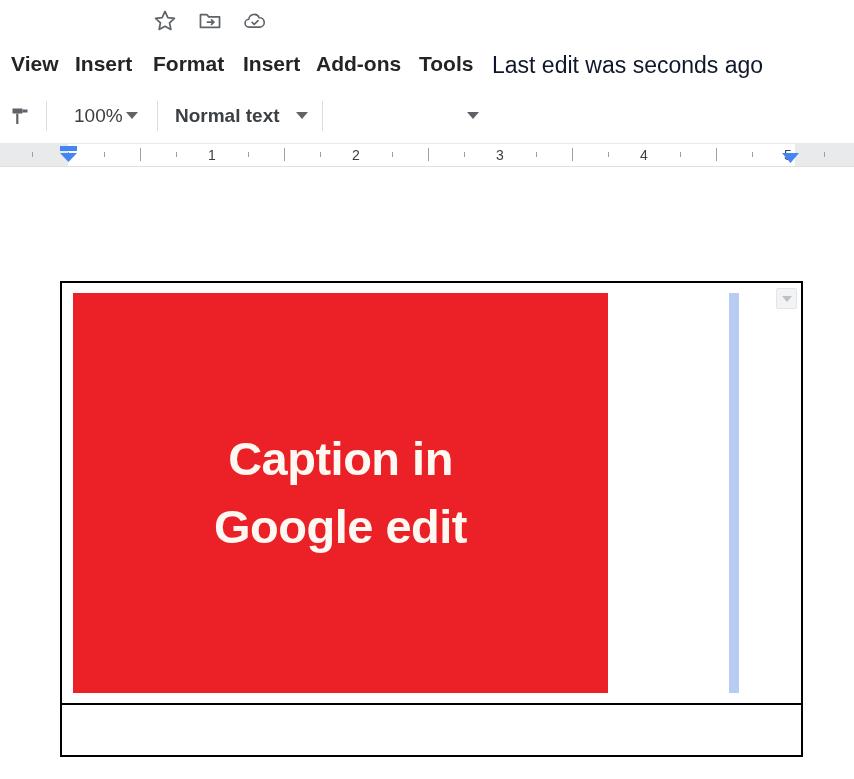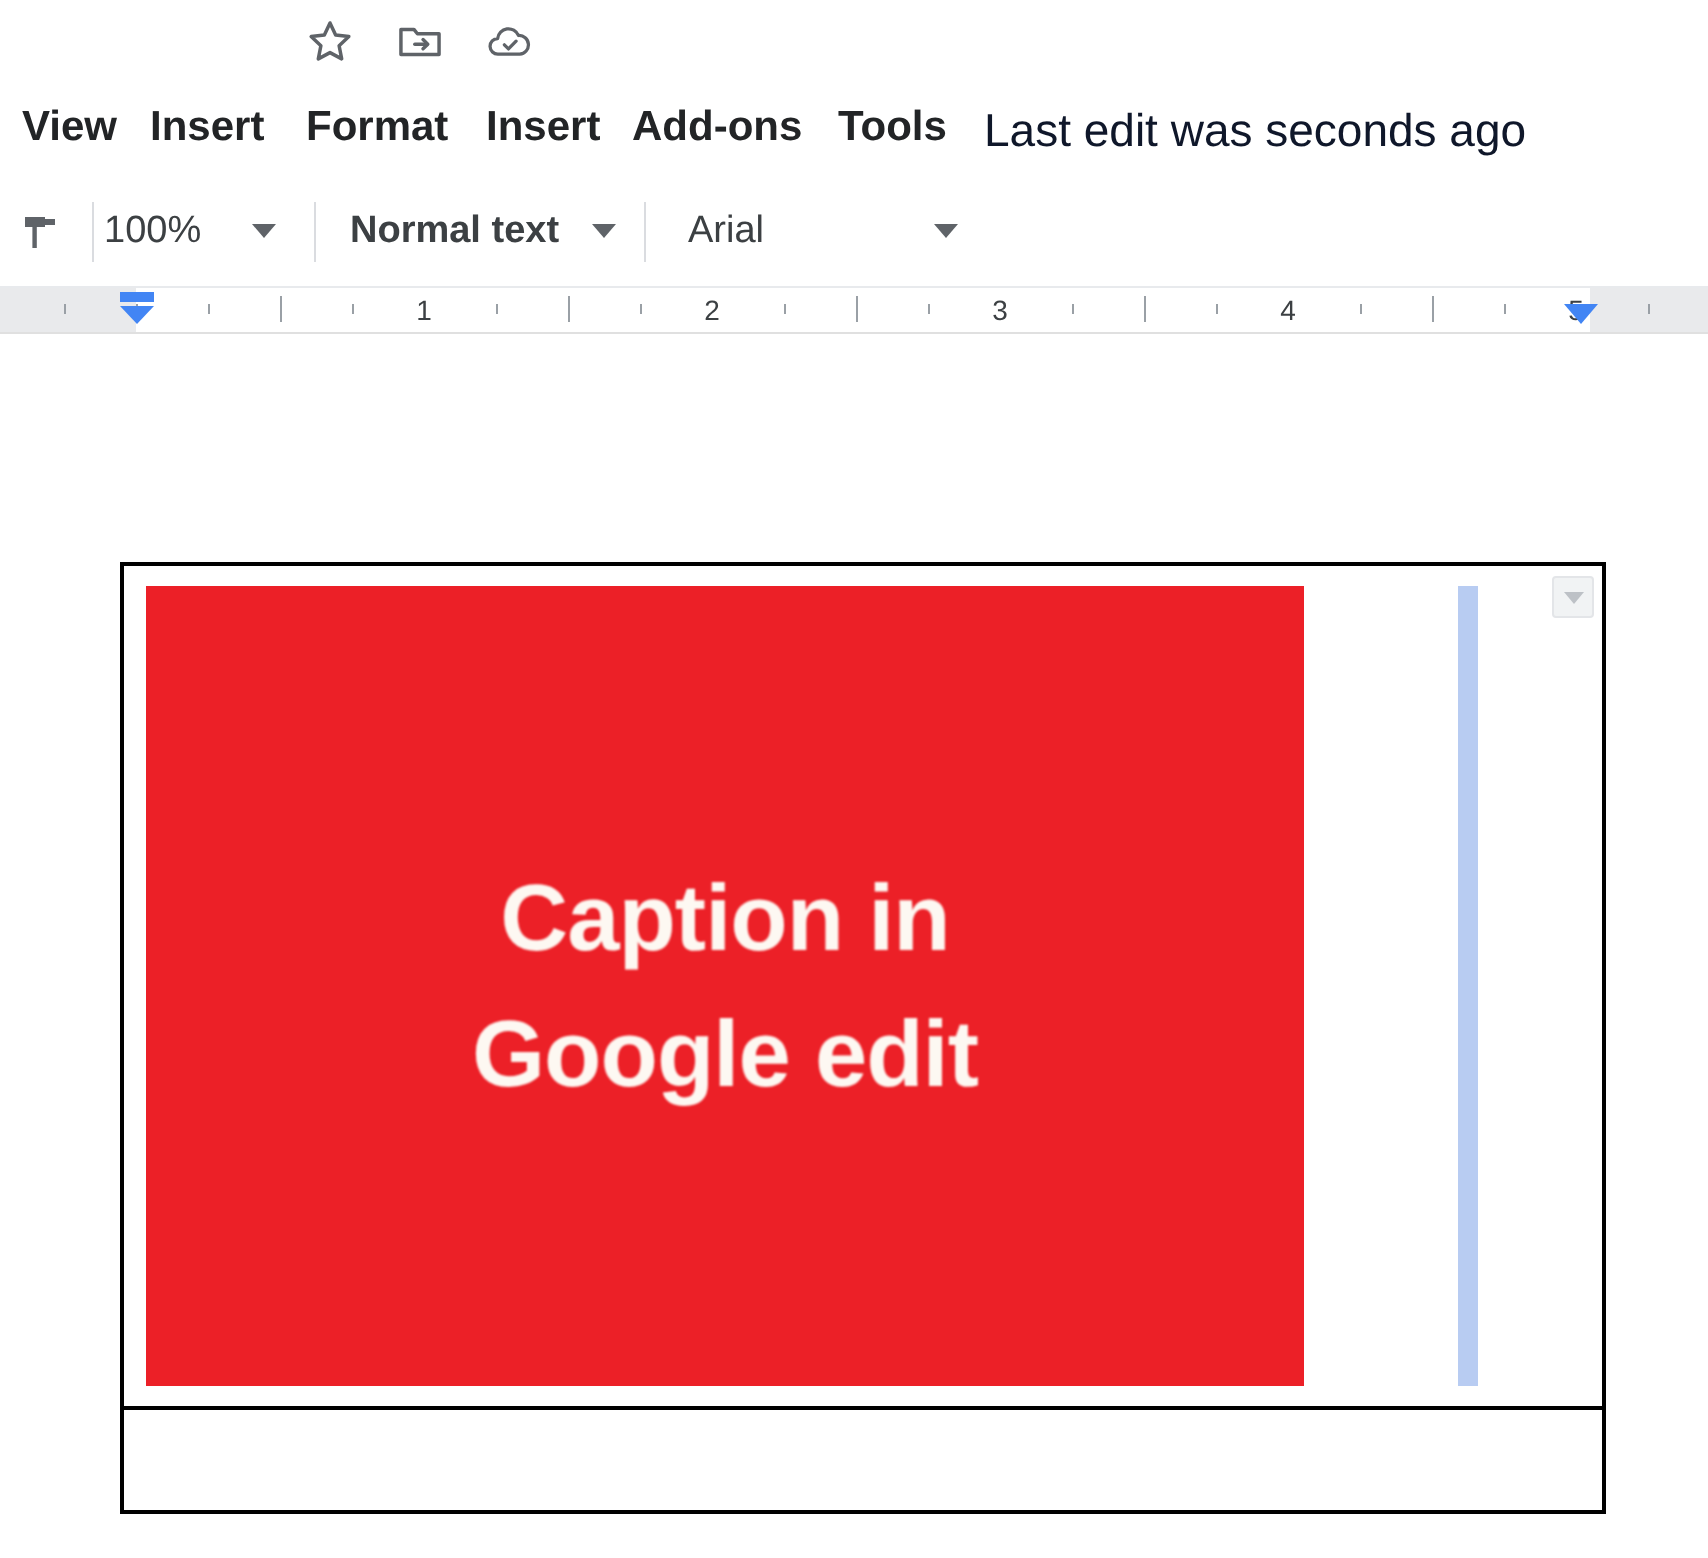--- a/index.html
+++ b/index.html
@@ -101,21 +101,21 @@
   }
   #zoom-control {
     position: absolute;
     left: 52px; top: 10px;
     width: 96px; height: 34px;
     display: flex; align-items: center;
     cursor: pointer;
   }
   #zoom-value {
     font-size: 19px; color: #3c4043;
-    margin-left: 0;
+    margin-left: 22px;
   }
   #style-control {
     position: absolute;
     left: 165px; top: 10px;
     width: 148px; height: 34px;
     display: flex; align-items: center;
     cursor: pointer;
     font-weight: bold;
   }
   #style-value {
@@ -263,21 +263,21 @@
   #image-wrap {
     position: relative;
     width: 100%;
     height: 420px;
     padding: 10px 0 0 11px;
     box-sizing: border-box;
   }
   #red-image {
     position: absolute;
     left: 11px; top: 10px;
-    width: 579px; height: 400px;
+    width: 535px; height: 400px;
     background: #EC2027;
     display: flex;
     flex-direction: column;
     align-items: center;
     justify-content: center;
   }
   .caption-line {
     color: #fdf8f2;
     font-family: "Liberation Sans", sans-serif;
     font-weight: bold;
@@ -368,23 +368,20 @@
 
   <div class="tb-sep" style="left:157px;"></div>
 
   <div id="style-control">
     <span id="style-value">Normal text</span>
   </div>
   <div class="caret" id="style-caret"></div>
 
   <div class="tb-sep" style="left:322px;"></div>
 
-  <div id="font-control">
-    <span id="font-value">Arial</span>
-  </div>
   <div class="caret" id="font-caret"></div>
 
   <div id="fontsize-stepper">
     <div class="stepper-cell" id="fontsize-minus">−</div>
     <div class="stepper-cell" id="fontsize-value">11</div>
     <div class="stepper-cell" id="fontsize-plus">+</div>
   </div>
 
   <div class="fmt-btn" id="bold-btn">B</div>
   <div class="fmt-btn" id="italic-btn">I</div>

